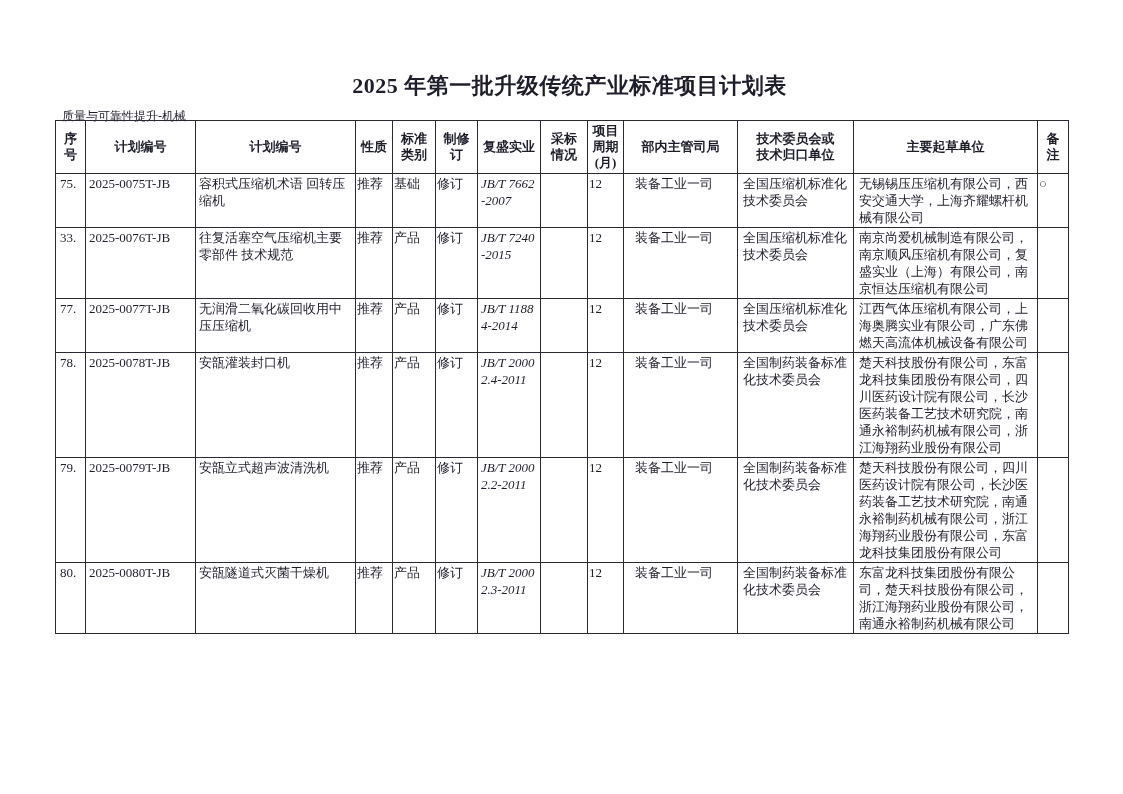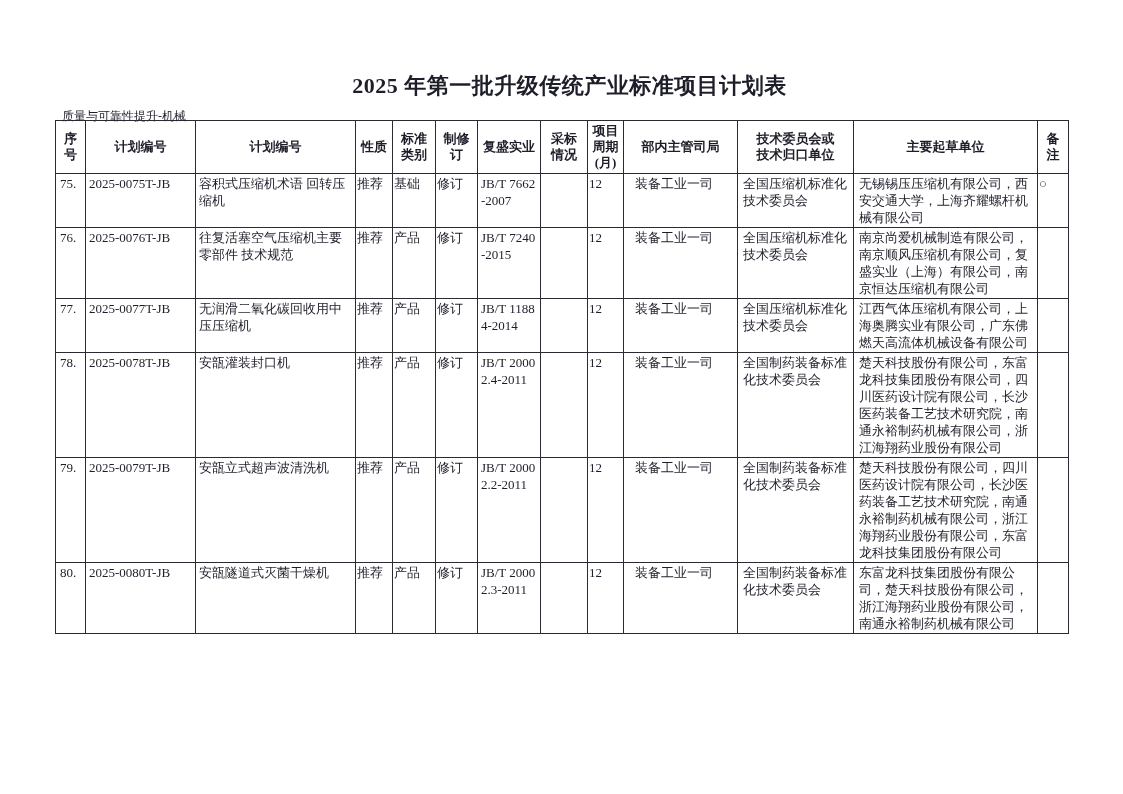--- a/index.html
+++ b/index.html
@@ -39,21 +39,21 @@
   }
   .plan-table th {
     text-align: center;
     vertical-align: middle;
     font-weight: bold;
     white-space: pre-line;
     padding: 2px 1px;
     line-height: 16px;
   }
   td.ac { padding-left: 1px; padding-right: 1px; }
-  td.std { word-break: break-all; padding: 1px 2px 1px 3px; }
+  td.std { word-break: break-all; padding: 1px 2px 1px 3px; font-style: italic; }
   td.dept { padding-left: 11px; }
   td.committee { padding-left: 5px; }
   td.drafters { padding-left: 5px; }
   td.seq { padding-left: 4px; margin-left: 37px; }
   .page-footer {
     position: absolute; top: 731px; left: 0; width: 100%;
     text-align: center;
     font-family: "Liberation Sans", "DejaVu Sans", sans-serif;
     font-size: 12px;
   }
@@ -118,21 +118,21 @@
         <td class="ac">修订</td>
         <td class="std">JB/T 7662-2007</td>
         <td class="ac"></td>
         <td class="ac">12</td>
         <td class="dept">装备工业一司</td>
         <td class="committee">全国压缩机标准化技术委员会</td>
         <td class="drafters">无锡锡压压缩机有限公司，西安交通大学，上海齐耀螺杆机械有限公司</td>
         <td class="ac">○</td>
       </tr>
       <tr style="height:70px">
-        <td class="seq">76.</td>
+        <td class="seq">33.</td>
         <td>2025-0076T-JB</td>
         <td>往复活塞空气压缩机主要零部件 技术规范</td>
         <td class="ac">推荐</td>
         <td class="ac">产品</td>
         <td class="ac">修订</td>
         <td class="std">JB/T 7240-2015</td>
         <td class="ac"></td>
         <td class="ac">12</td>
         <td class="dept">装备工业一司</td>
         <td class="committee">全国压缩机标准化技术委员会</td>

